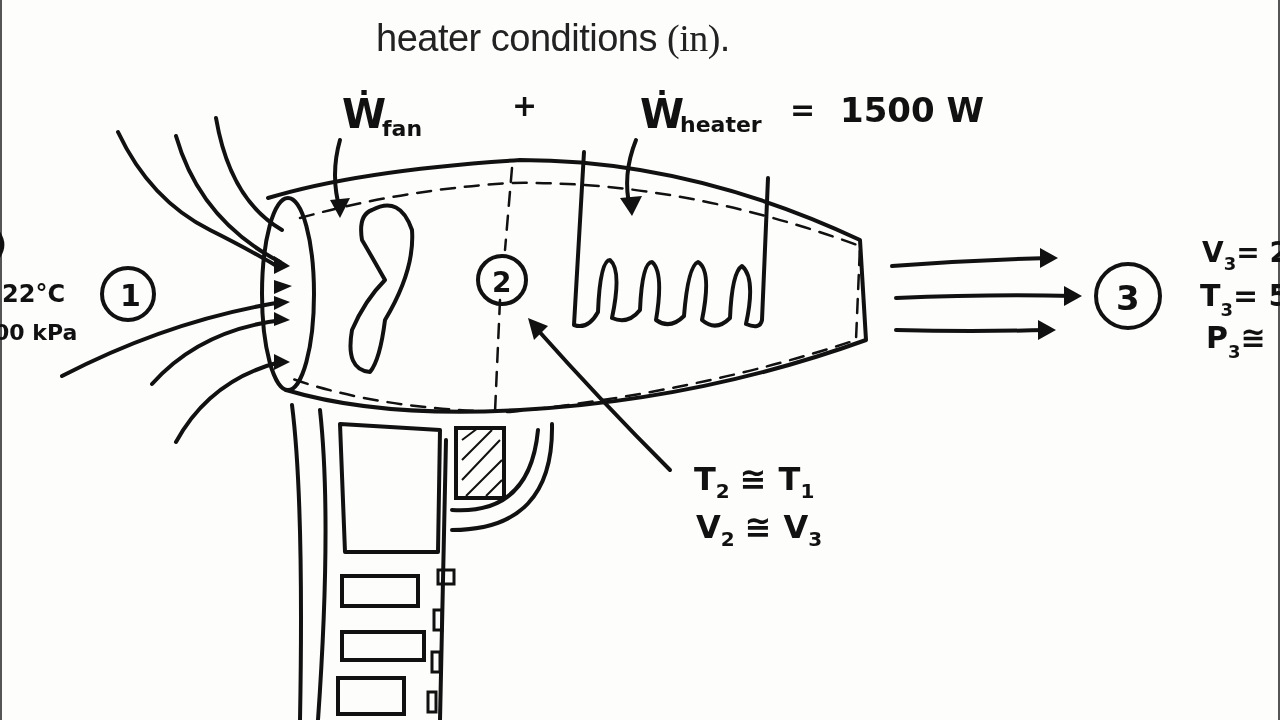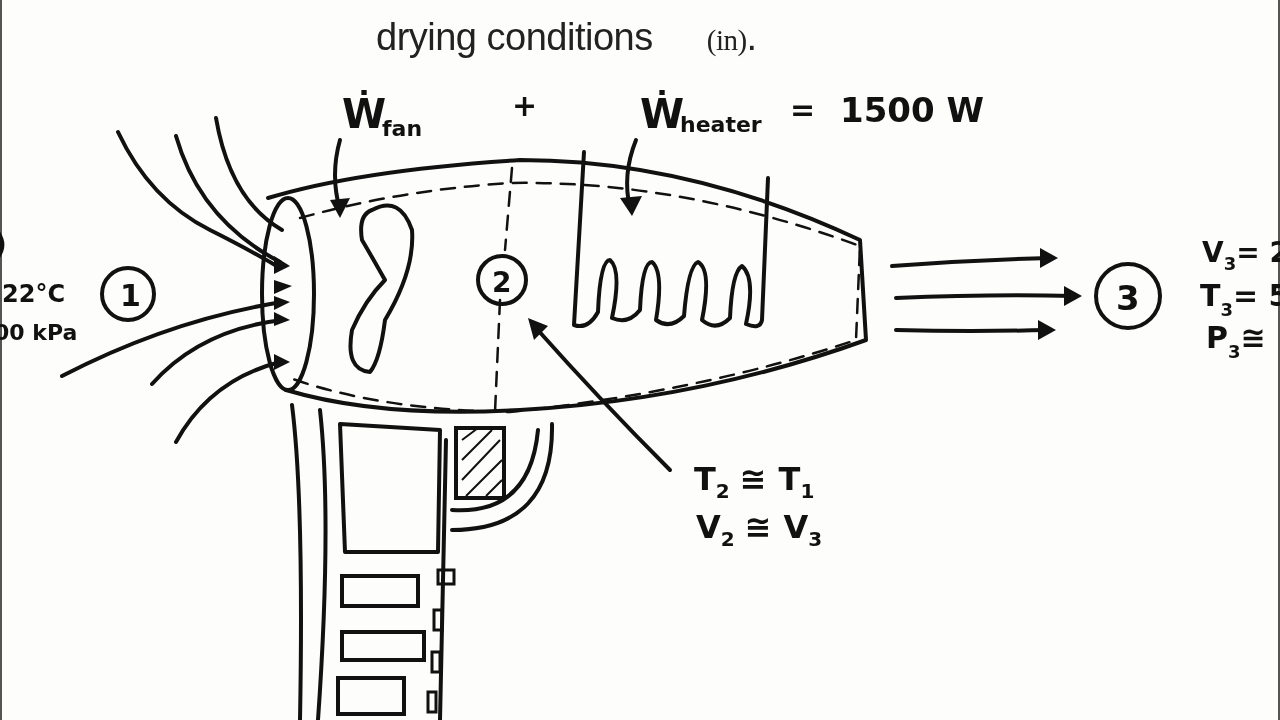--- a/index.html
+++ b/index.html
@@ -3,34 +3,34 @@
 <meta charset="utf-8">
 <style>
   html, body { margin: 0; padding: 0; background: #fdfdfb; }
   body { width: 1280px; height: 720px; position: relative; overflow: hidden; font-family: "DejaVu Sans", sans-serif; }
   .frame-left { position: absolute; left: 0; top: 0; width: 2px; height: 720px; background: #555; }
   .frame-right { position: absolute; right: 0; top: 0; width: 2px; height: 720px; background: #555; }
   .caption {
     position: absolute; left: 376px; top: 16px; font-size: 38px; color: #222;
     font-family: "Liberation Sans", sans-serif; font-weight: 300; letter-spacing: -0.5px;
   }
-  .caption .math { font-family: "Liberation Serif", serif; font-size: 29px; margin-left: 44px; }
+  .caption .math { font-family: "Liberation Serif", serif; font-size: 38px; }
   svg { position: absolute; left: 0; top: 0; }
   .hw { font-family: "DejaVu Sans", sans-serif; fill: #111; font-weight: bold; }
   .ink { fill: none; stroke: #111; stroke-width: 4; stroke-linecap: round; stroke-linejoin: round; }
   .dash { fill: none; stroke: #111; stroke-width: 2.5; stroke-dasharray: 14 10; stroke-linecap: round; }
 </style>
 </head>
 <body>
 
 <div class="frame-left"></div>
 <div class="frame-right"></div>
 
 <div class="caption">
-  <span>drying conditions </span><span class="math">(in)</span><span>.</span>
+  <span>heater conditions </span><span class="math">(in)</span><span>.</span>
 </div>
 
 <svg width="1280" height="720" viewBox="0 0 1280 720">
 
   <g>
     <text class="hw" x="342" y="128" font-size="40">Ẇ</text>
     <text class="hw" x="382" y="136" font-size="22">fan</text>
     <text class="hw" x="512" y="116" font-size="30">+</text>
     <text class="hw" x="640" y="128" font-size="40">Ẇ</text>
     <text class="hw" x="680" y="132" font-size="22">heater</text>

